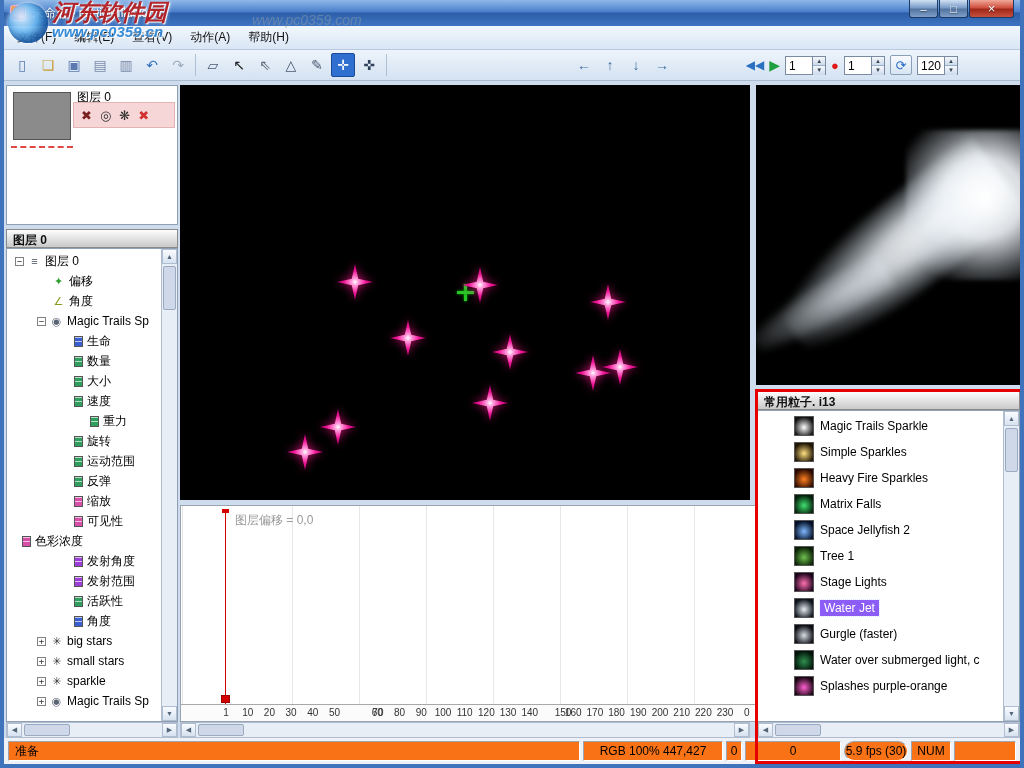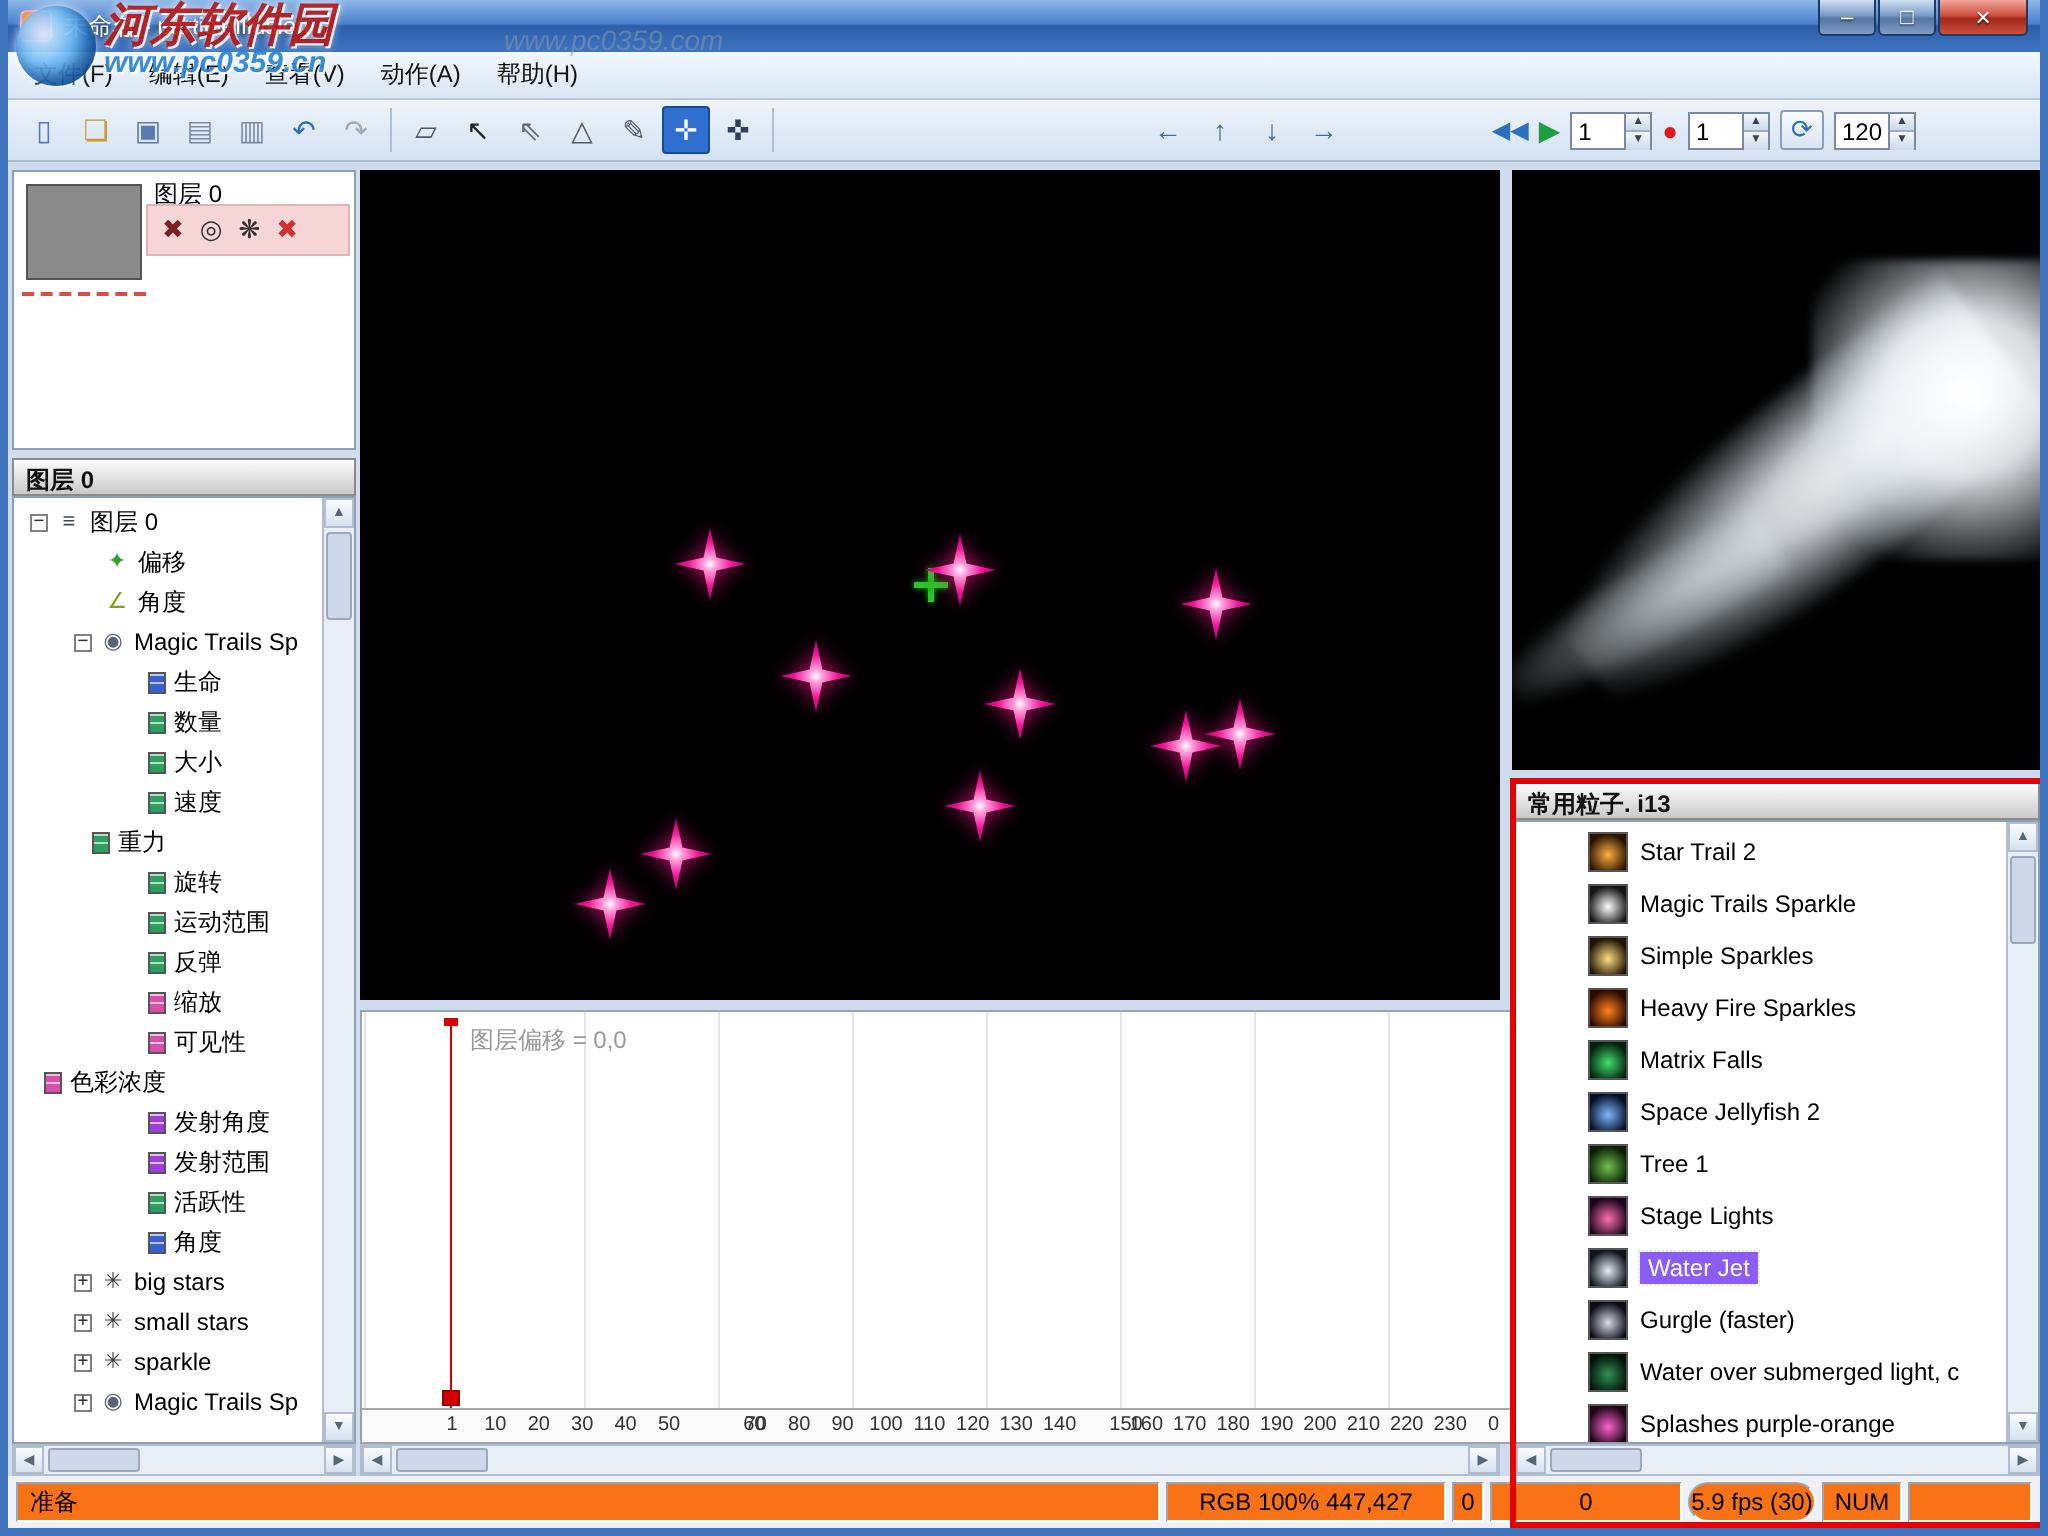--- a/index.html
+++ b/index.html
@@ -303,21 +303,21 @@
           <div class="tree-row" style="padding-left: 52px;">
             <span class="expand-spacer"></span>
             <span class="chip" style="background-color: rgb(47, 159, 95);"></span>
             <span class="tree-label">大小</span>
           </div>
           <div class="tree-row" style="padding-left: 52px;">
             <span class="expand-spacer"></span>
             <span class="chip" style="background-color: rgb(47, 159, 95);"></span>
             <span class="tree-label">速度</span>
           </div>
-          <div class="tree-row" style="padding-left: 24px;">
+          <div class="tree-row" style="padding-left: 68px;">
             <span class="expand-spacer"></span>
             <span class="chip" style="background-color: rgb(47, 159, 95);"></span>
             <span class="tree-label">重力</span>
           </div>
           <div class="tree-row" style="padding-left: 52px;">
             <span class="expand-spacer"></span>
             <span class="chip" style="background-color: rgb(47, 159, 95);"></span>
             <span class="tree-label">旋转</span>
           </div>
           <div class="tree-row" style="padding-left: 52px;">
@@ -468,24 +468,20 @@
       <div class="smoke-main"></div>
       <div class="smoke-head"></div>
       <div class="smoke-tail"></div>
     </div>
 
     <div class="panel-header" id="library-header">常用粒子. i13</div>
 
     <div class="panel" id="library-panel">
       <div id="library-list">
           <div class="lib-row">
-            <span class="lib-thumb" style="background: radial-gradient(circle at 50% 58%, rgb(255, 176, 64) 0%, rgb(42, 20, 0) 75%);"></span>
-            <span class="lib-label">Star Trail 2</span>
-          </div>
-          <div class="lib-row">
             <span class="lib-thumb" style="background: radial-gradient(circle at 50% 58%, rgb(255, 255, 255) 0%, rgb(20, 20, 20) 75%);"></span>
             <span class="lib-label">Magic Trails Sparkle</span>
           </div>
           <div class="lib-row">
             <span class="lib-thumb" style="background: radial-gradient(circle at 50% 58%, rgb(255, 224, 128) 0%, rgb(32, 20, 4) 75%);"></span>
             <span class="lib-label">Simple Sparkles</span>
           </div>
           <div class="lib-row">
             <span class="lib-thumb" style="background: radial-gradient(circle at 50% 58%, rgb(255, 127, 32) 0%, rgb(42, 10, 0) 75%);"></span>
             <span class="lib-label">Heavy Fire Sparkles</span>

